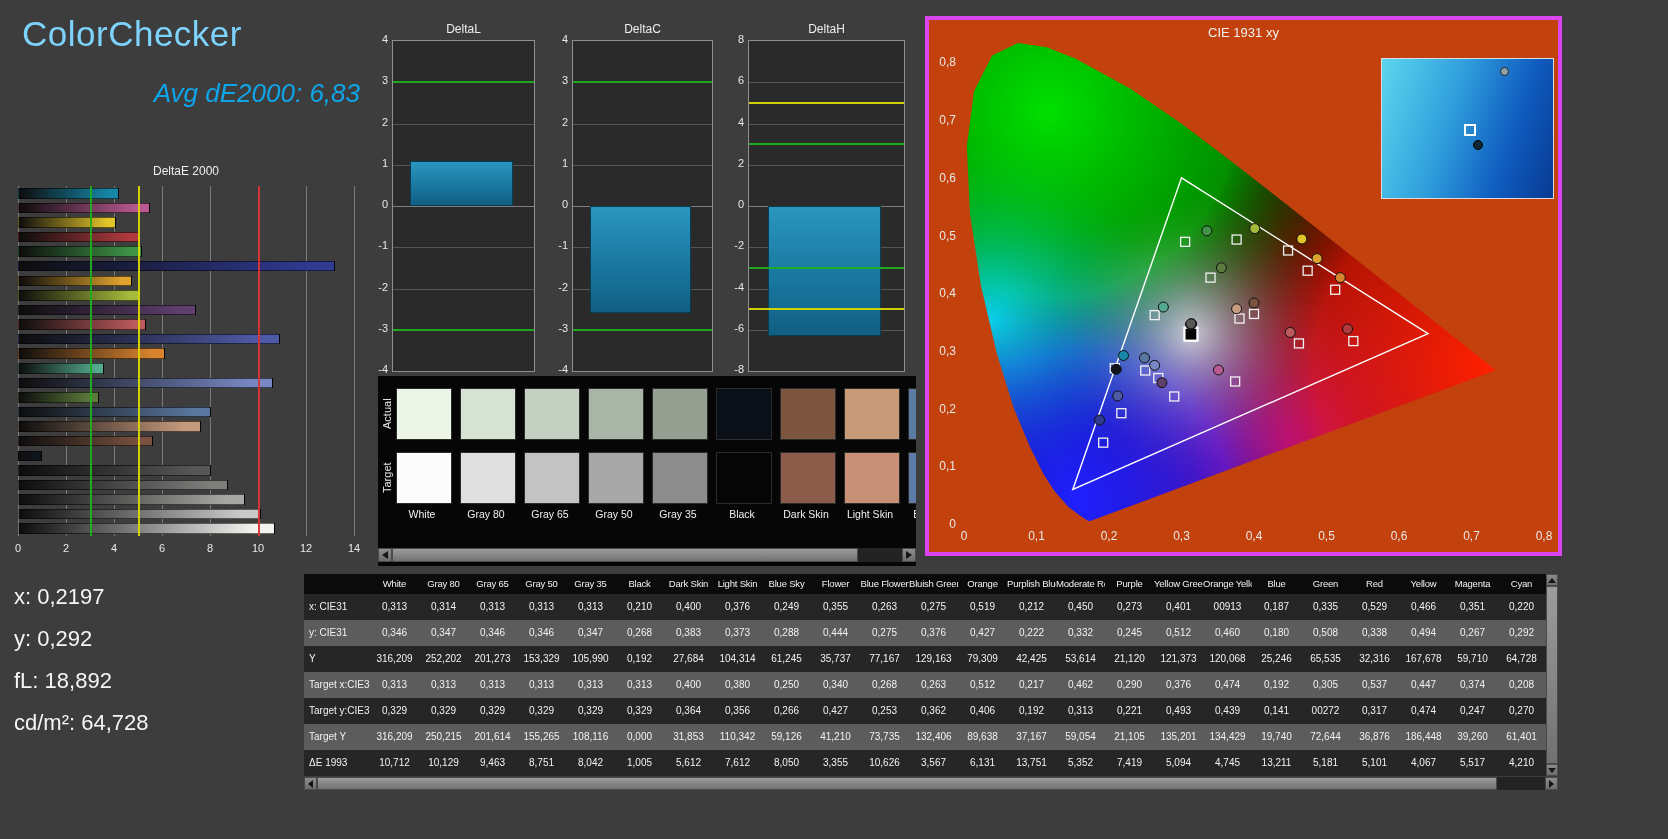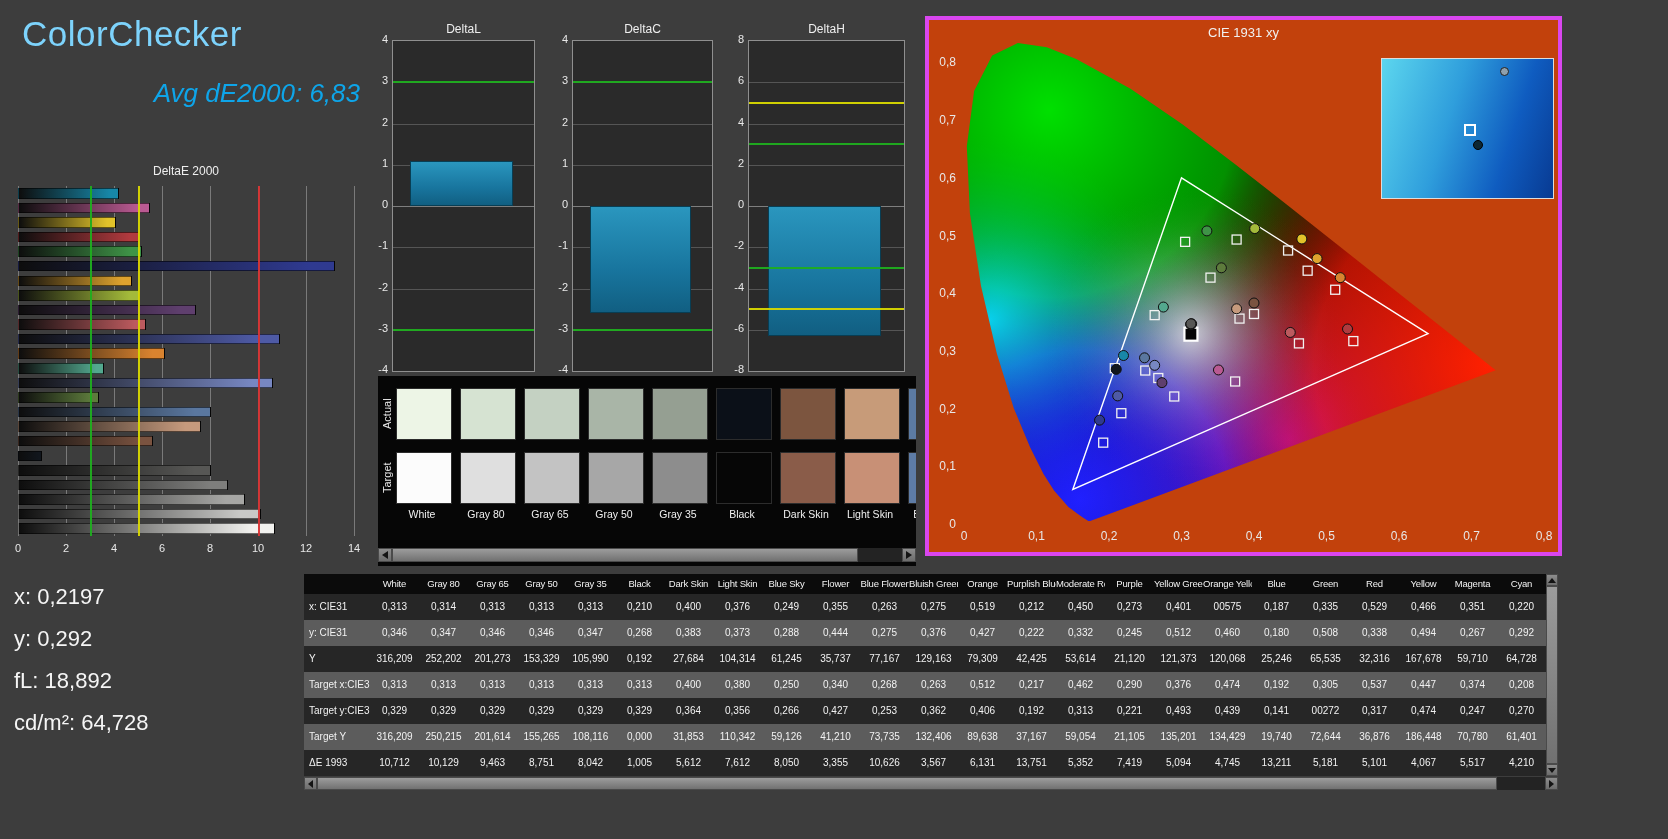--- a/index.html
+++ b/index.html
@@ -415,21 +415,21 @@
         <div class="tcell">0,376</div>
         <div class="tcell">0,249</div>
         <div class="tcell">0,355</div>
         <div class="tcell">0,263</div>
         <div class="tcell">0,275</div>
         <div class="tcell">0,519</div>
         <div class="tcell">0,212</div>
         <div class="tcell">0,450</div>
         <div class="tcell">0,273</div>
         <div class="tcell">0,401</div>
-        <div class="tcell">00575</div>
+        <div class="tcell">00913</div>
         <div class="tcell">0,187</div>
         <div class="tcell">0,335</div>
         <div class="tcell">0,529</div>
         <div class="tcell">0,466</div>
         <div class="tcell">0,351</div>
         <div class="tcell">0,220</div>
       </div>
       <div class="trow light">
         <div class="tcell tlabel">y: CIE31</div>
         <div class="tcell">0,346</div>
@@ -555,21 +555,21 @@
         <div class="tcell">89,638</div>
         <div class="tcell">37,167</div>
         <div class="tcell">59,054</div>
         <div class="tcell">21,105</div>
         <div class="tcell">135,201</div>
         <div class="tcell">134,429</div>
         <div class="tcell">19,740</div>
         <div class="tcell">72,644</div>
         <div class="tcell">36,876</div>
         <div class="tcell">186,448</div>
-        <div class="tcell">70,780</div>
+        <div class="tcell">39,260</div>
         <div class="tcell">61,401</div>
       </div>
       <div class="trow dark">
         <div class="tcell tlabel">ΔE 1993</div>
         <div class="tcell">10,712</div>
         <div class="tcell">10,129</div>
         <div class="tcell">9,463</div>
         <div class="tcell">8,751</div>
         <div class="tcell">8,042</div>
         <div class="tcell">1,005</div>

